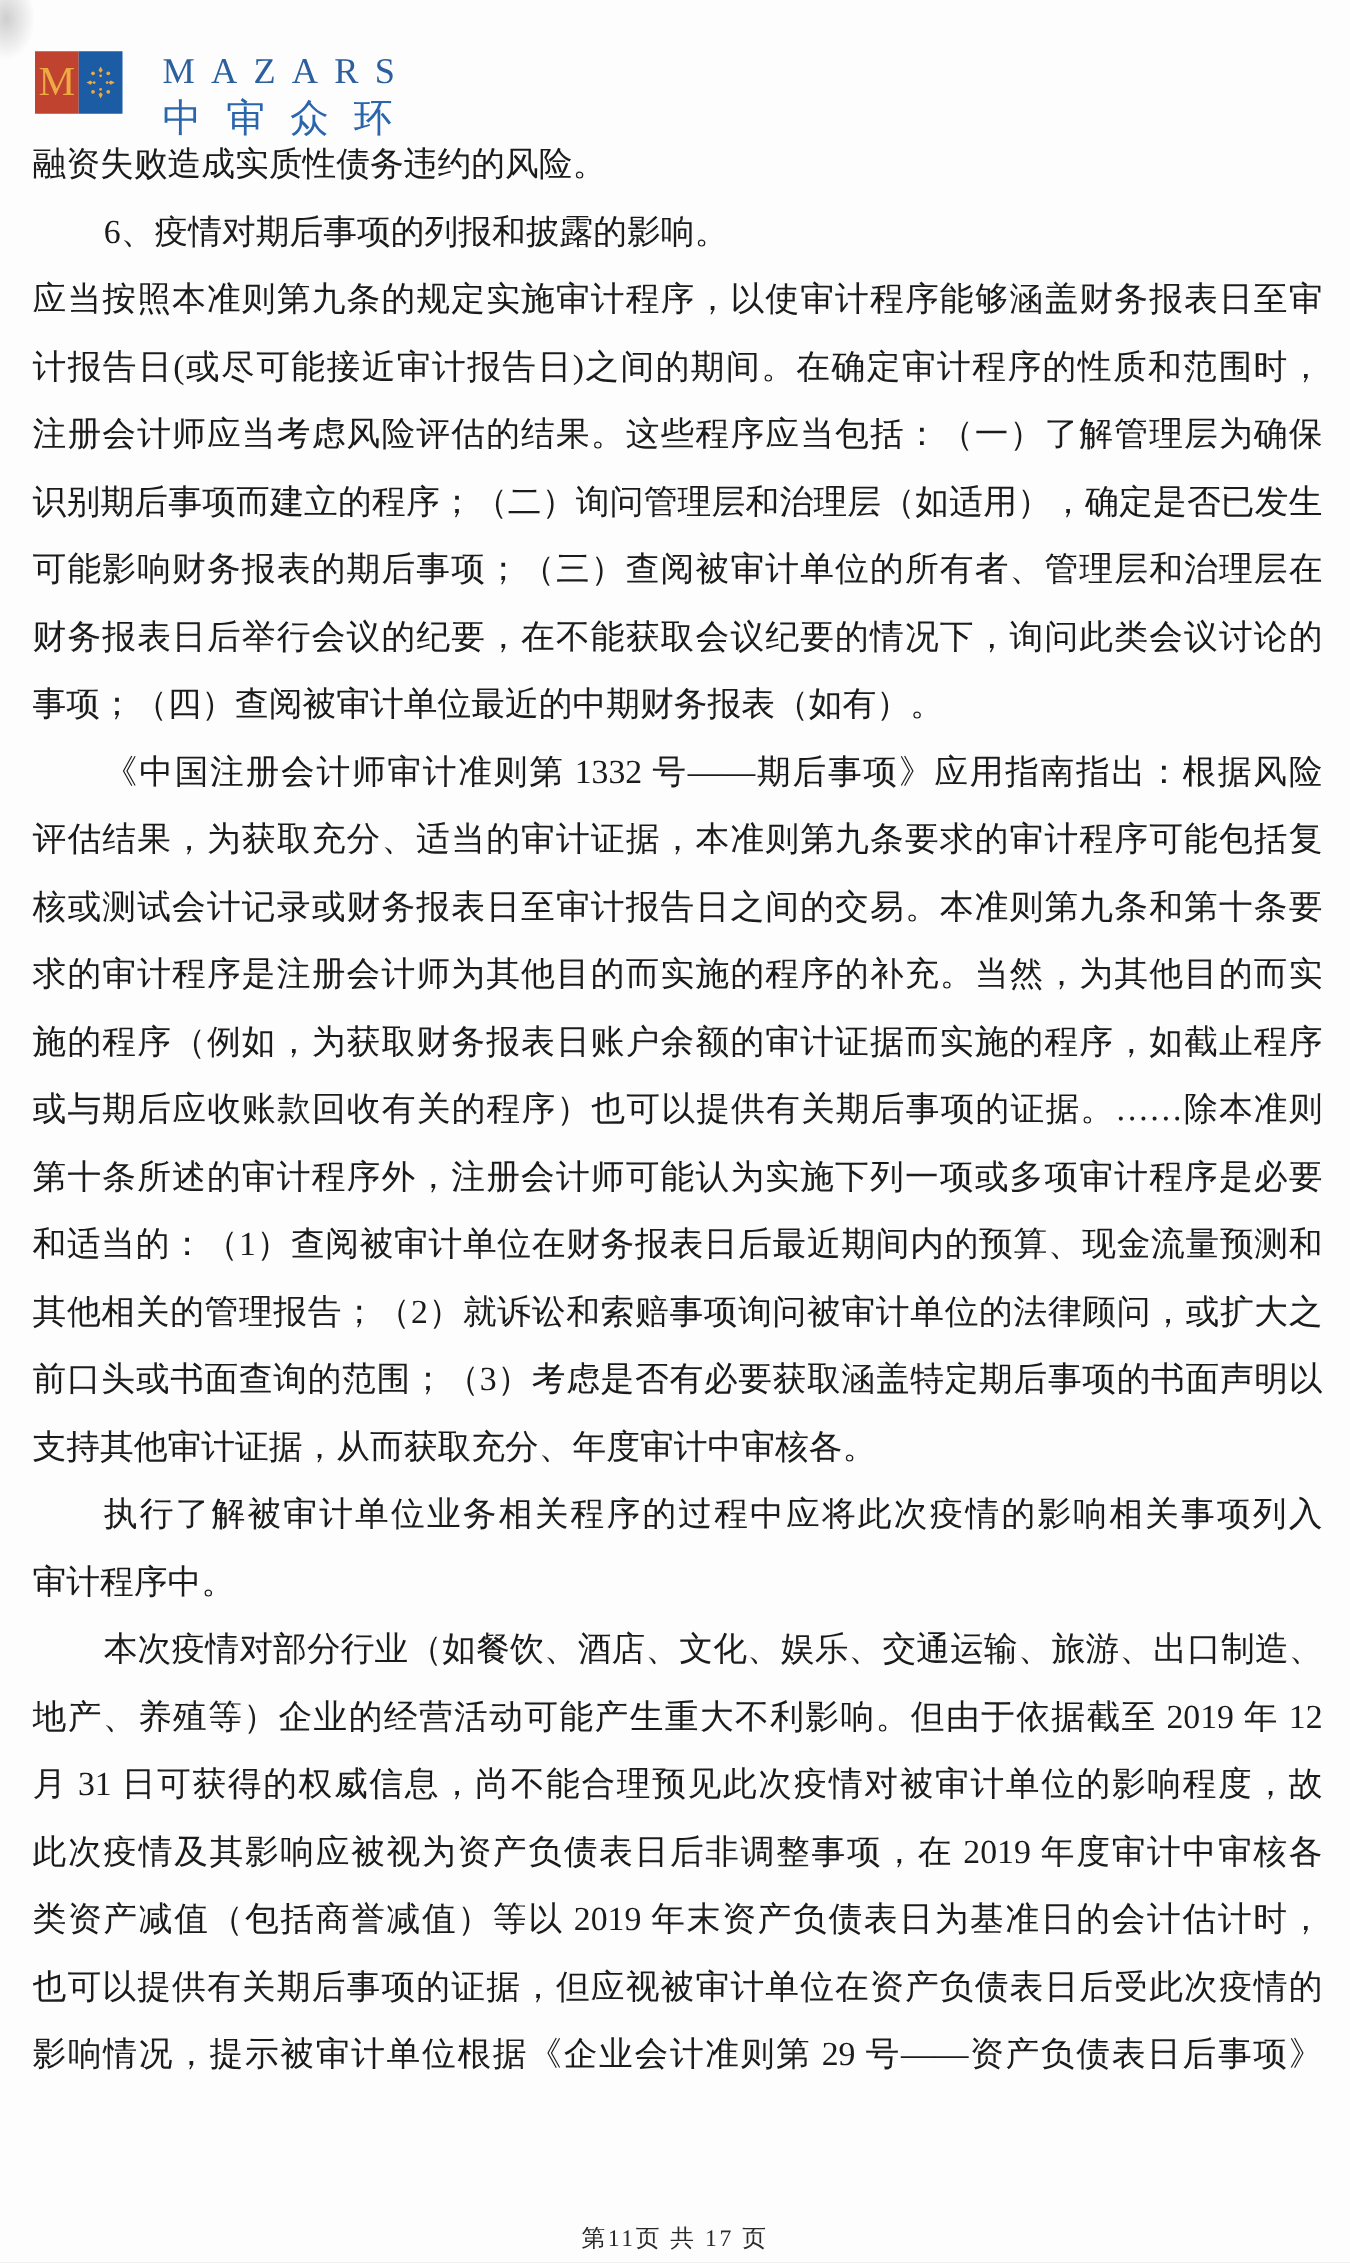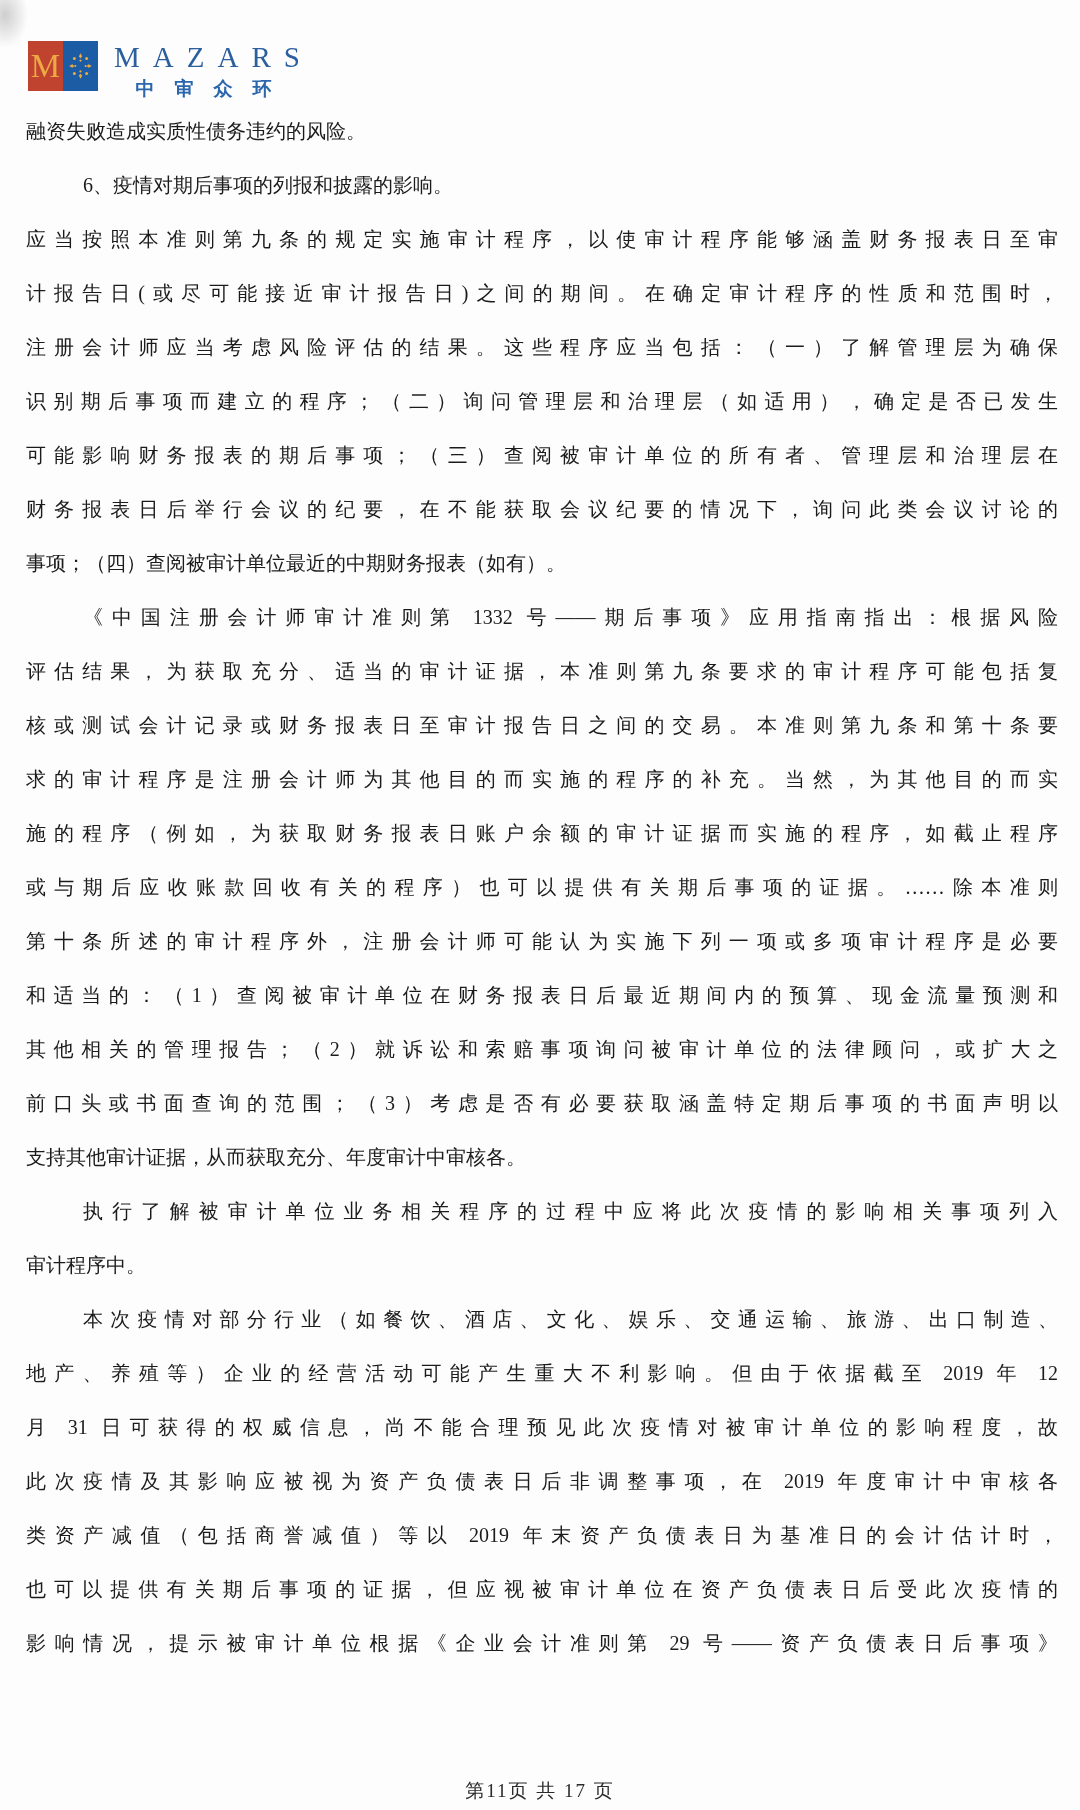--- a/index.html
+++ b/index.html
@@ -21,33 +21,33 @@
   
   .logo{position:absolute;left:28px;top:41px;display:flex;align-items:flex-start;}
   .logo-mark{display:flex;flex:0 0 auto;}
   .sq{width:35px;height:50px;}
   .sq-red{background:#c04330;display:flex;align-items:center;justify-content:center;}
   .sq-red .m{
     color:#eda943;font-size:33px;line-height:1;
     font-family:"Liberation Serif","DejaVu Serif",serif;
   }
   .sq-blue{background:#1c5ca5;display:flex;align-items:center;justify-content:center;}
-  .wordmark{margin-left:16px;margin-top:2px;}
+  .wordmark{margin-left:32px;margin-top:2px;}
   .mazars{
     font-size:29px;line-height:1;letter-spacing:13px;
     color:#2b5f9e;font-weight:500;white-space:nowrap;
   }
   .cnmark{
-    margin-top:7px;font-size:19px;line-height:1;letter-spacing:20px;
-    color:#2b66ad;font-weight:bold;white-space:nowrap;text-align:center;
+    margin-top:7px;font-size:31px;line-height:1;letter-spacing:20px;
+    color:#2b66ad;font-weight:normal;white-space:nowrap;
   }
   
   .content{position:absolute;left:26px;top:104px;width:1032px;}
   .ln{
-    font-size:20px;
+    font-size:27px;
     line-height:54px;height:54px;
     white-space:normal;
     overflow:hidden;
   }
   .fill{
     text-align:justify;
     text-align-last:justify;
     text-justify:inter-character;
   }
   .ind{text-indent:57px;}

